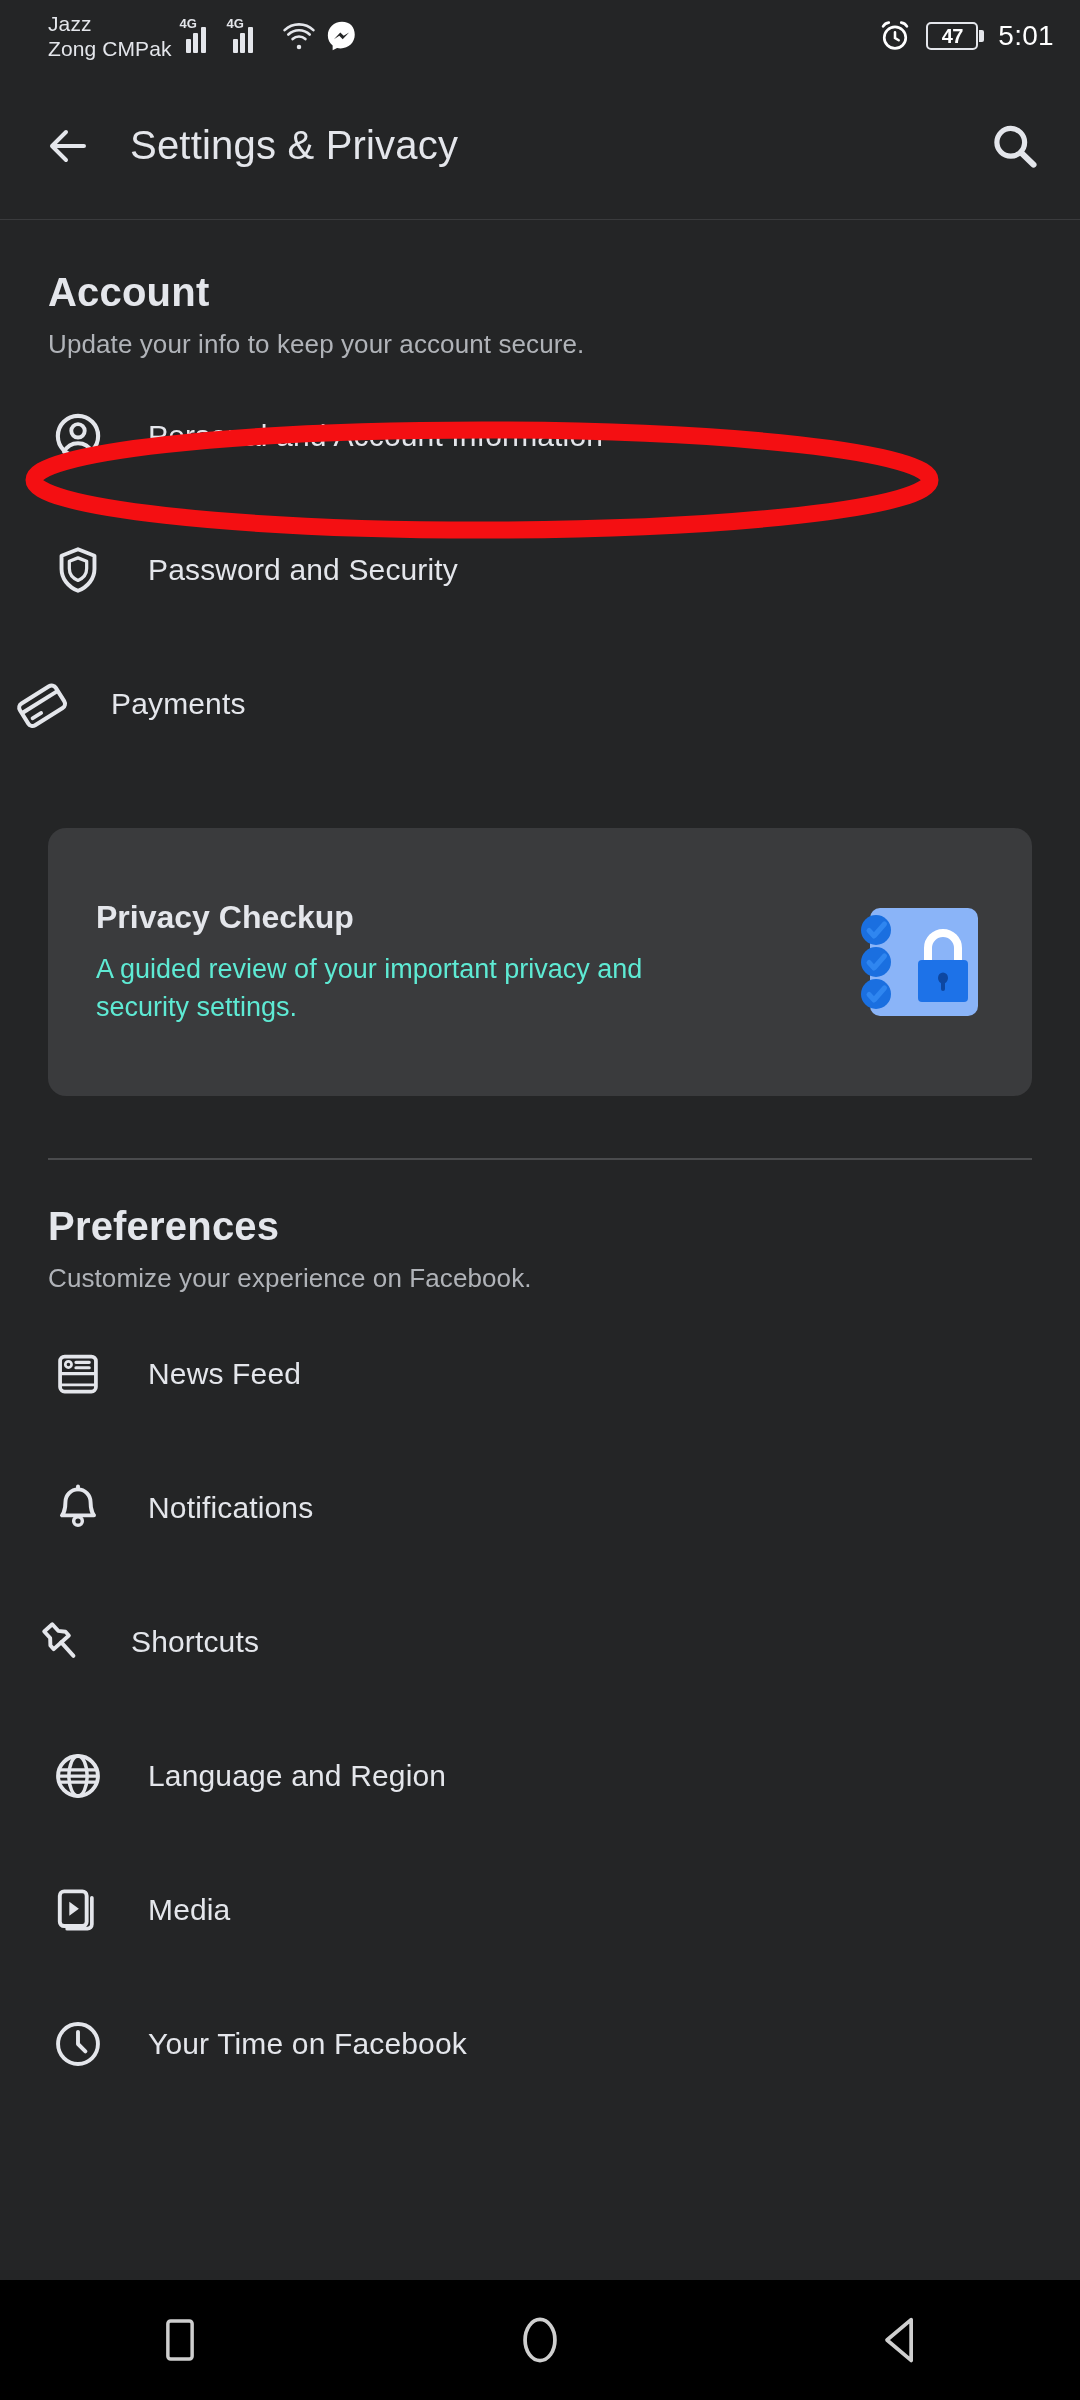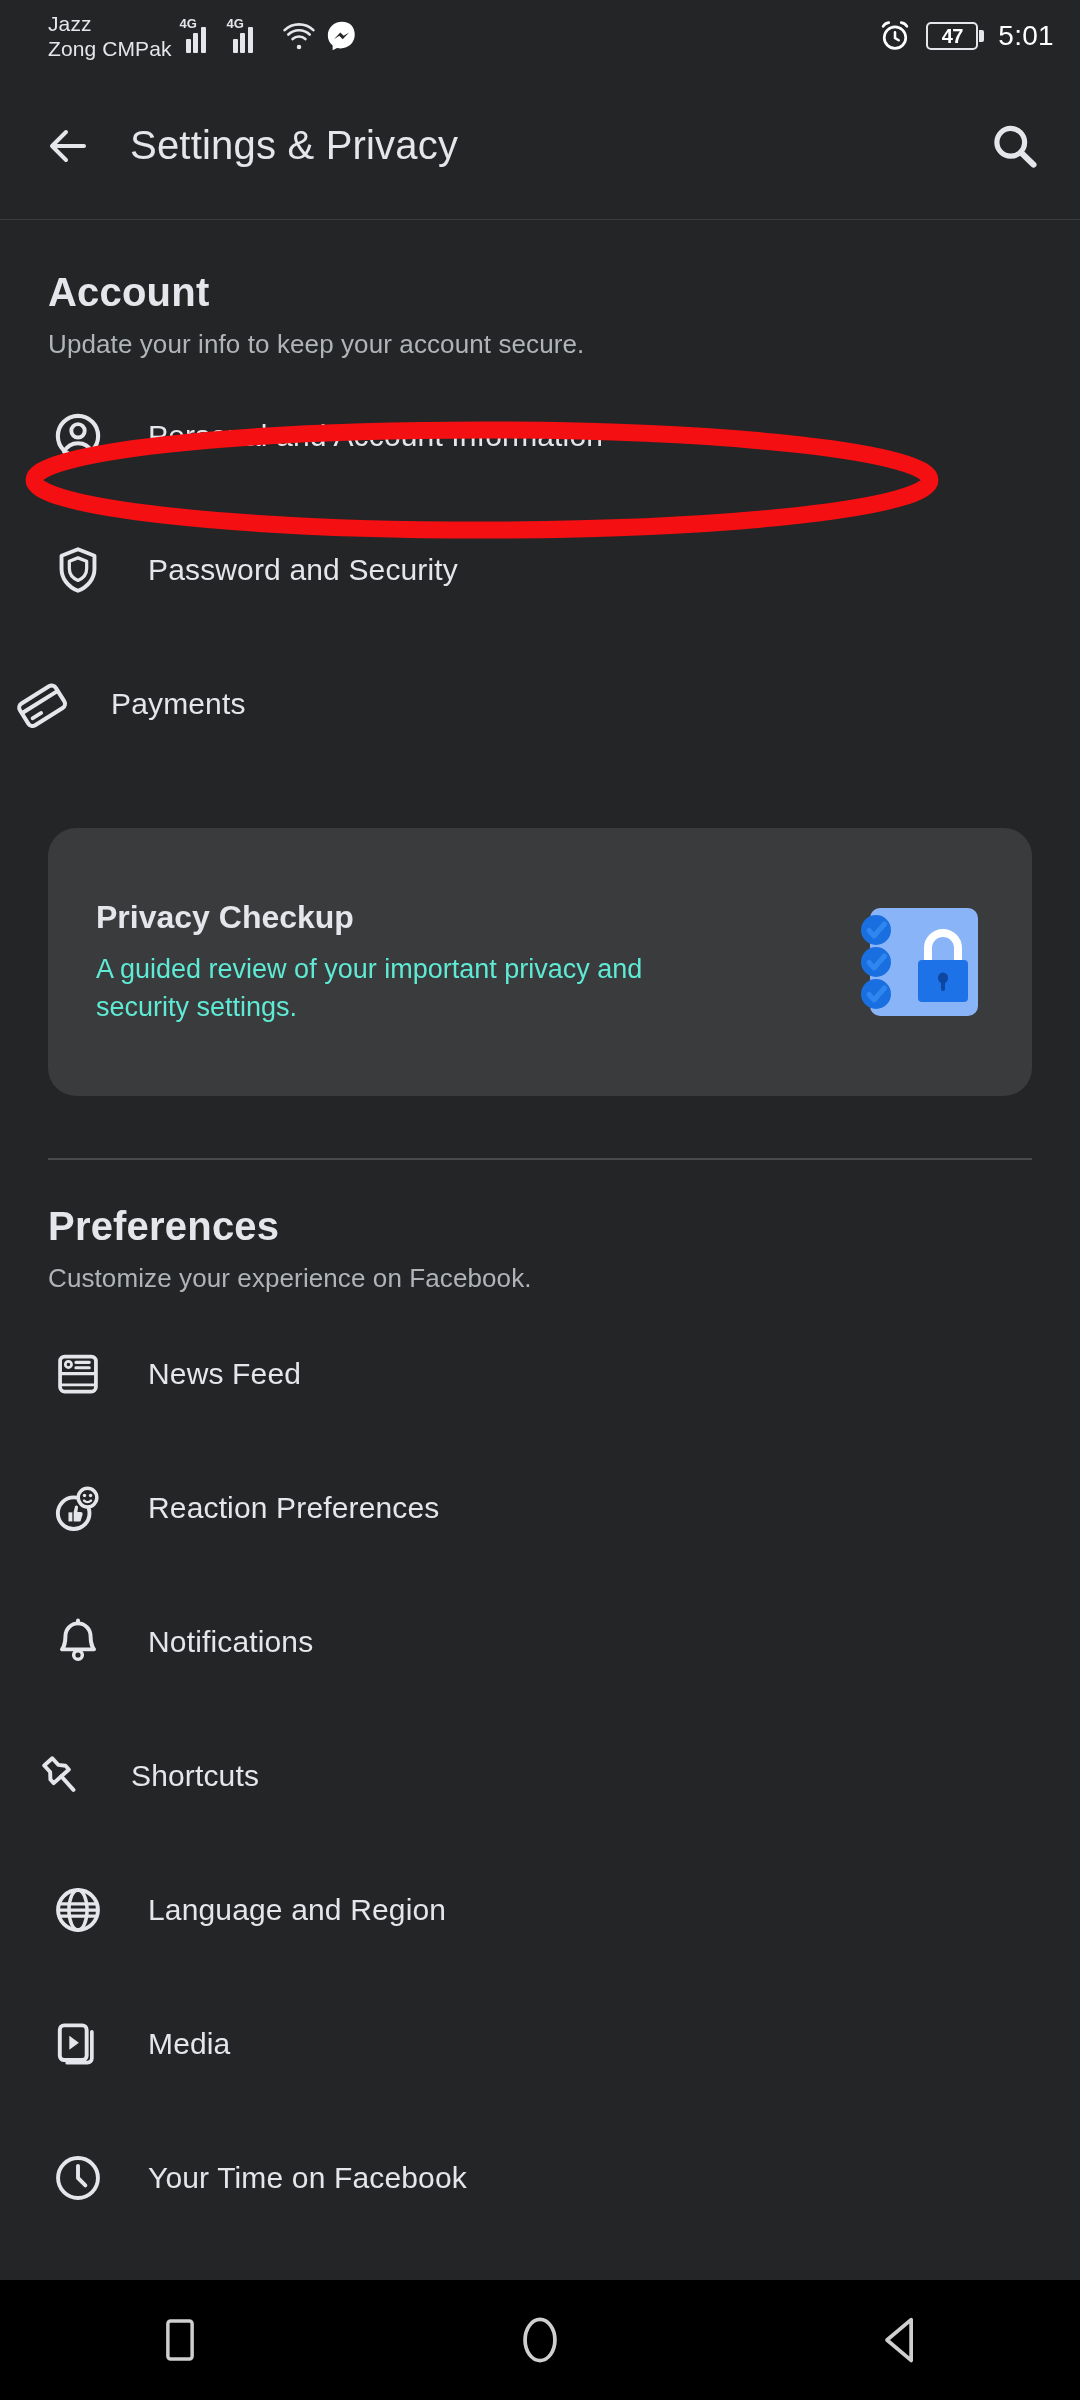--- a/index.html
+++ b/index.html
@@ -46,21 +46,21 @@
   .content { position:absolute; top:220px; left:0; width:1080px; height:2060px; background:#242526; }
   .sec-title { color:#e4e6eb; font-size:40px; font-weight:bold; padding:50px 0 0 48px; letter-spacing:.2px; }
   .sec-sub { color:#b0b3b8; font-size:26px; padding:14px 0 0 48px; letter-spacing:.1px; }
 
   .row { display:flex; align-items:center; height:88px; padding:0 48px; margin-top:18px; }
   .row .ic { width:60px; height:60px; display:flex; align-items:center; justify-content:center; flex:0 0 60px; }
   .row .lbl { color:#e4e6eb; font-size:30px; margin-left:40px; letter-spacing:.15px; }
 
   
   .card { position:absolute; left:48px; top:608px; width:984px; height:268px;
-    background:#3a3b3d; border-radius:28px; display:flex; align-items:center; padding:0 48px; }
+    background:#3a3b3d; border-radius:18px; display:flex; align-items:center; padding:0 48px; }
   .card-txt { flex:1; }
   .card-title { color:#e4e6eb; font-size:32px; font-weight:bold; }
   .card-desc { color:#5eead4; font-size:27px; line-height:38px; margin-top:14px; max-width:600px; }
   .card-art { width:140px; height:128px; flex:0 0 140px; }
 
   .divider { position:absolute; left:48px; top:938px; width:984px; height:2px; background:#4a4b4d; }
 
   
   .highlight { position:absolute; left:22px; top:420px; width:920px; height:120px;
     pointer-events:none; }
@@ -209,34 +209,20 @@
             <rect x="3.4" y="3.6" width="17.2" height="16.8" rx="2.2" stroke="#e4e6eb" stroke-width="1.8" fill="none"></rect>
             <circle cx="7.4" cy="7.4" r="1.5" stroke="#e4e6eb" stroke-width="1.3" fill="none"></circle>
             <path d="M11 6.4h6.4M11 9h6.4" stroke="#e4e6eb" stroke-width="1.5" stroke-linecap="round"></path>
             <path d="M3.4 11.8h17.2" stroke="#e4e6eb" stroke-width="1.5"></path>
             <path d="M3.4 17.2h17.2" stroke="#e4e6eb" stroke-width="1.3"></path>
           </svg>
         </span>
         <span class="lbl">News Feed</span>
       </div>
 
-      <div class="row" style="margin-top:46px;">
-        <span class="ic">
-          <svg width="52" height="52" viewBox="0 0 24 24">
-            <circle cx="10" cy="14.4" r="7.3" stroke="#e4e6eb" stroke-width="1.8" fill="none"></circle>
-            <path d="M7.6 14v4.2h1.8V14H7.6z" fill="#e4e6eb"></path>
-            <path d="M10 13.9v4.3h3.1l1-3.1c.2-.7-.2-1.2-.9-1.2h-1.5l.3-2c.1-.7-.3-1.1-.8-1.1-.3 0-.5.2-.6.5L10 13.9z" fill="#e4e6eb"></path>
-            <circle cx="16.4" cy="7.2" r="4.3" stroke="#e4e6eb" stroke-width="1.6" fill="#242526"></circle>
-            <circle cx="15" cy="6.2" r=".8" fill="#e4e6eb"></circle>
-            <circle cx="17.8" cy="6.2" r=".8" fill="#e4e6eb"></circle>
-            <path d="M14.8 8.6a2.3 2.3 0 0 0 3.2 0" stroke="#e4e6eb" stroke-width="1.1" fill="none" stroke-linecap="round"></path>
-          </svg>
-        </span>
-        <span class="lbl">Reaction Preferences</span>
-      </div>
 
       <div class="row" style="margin-top:46px;">
         <span class="ic">
           <svg width="52" height="52" viewBox="0 0 24 24">
             <path d="M12 3.4a5.8 5.8 0 0 0-5.8 5.8c0 4.5-1.6 6.2-1.6 6.2h14.8s-1.6-1.7-1.6-6.2A5.8 5.8 0 0 0 12 3.4z" stroke="#e4e6eb" stroke-width="1.8" fill="none" stroke-linejoin="round"></path>
             <path d="M12 2v1.4" stroke="#e4e6eb" stroke-width="1.8" stroke-linecap="round"></path>
             <circle cx="12" cy="18" r="2" stroke="#e4e6eb" stroke-width="1.6" fill="none"></circle>
           </svg>
         </span>
         <span class="lbl">Notifications</span>

